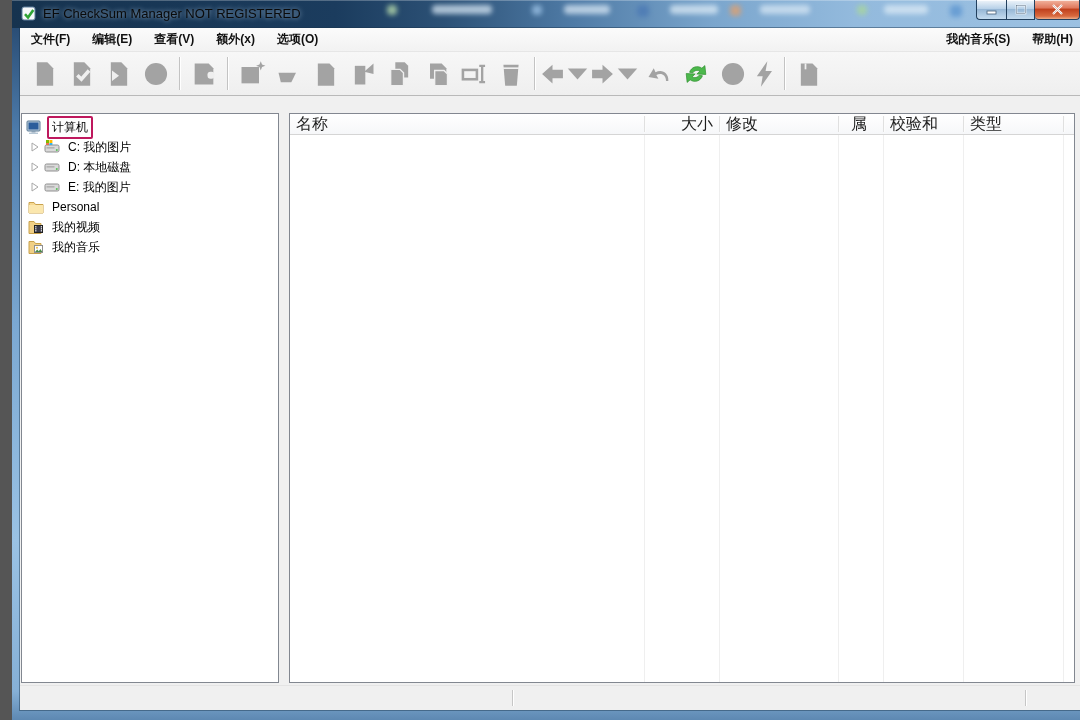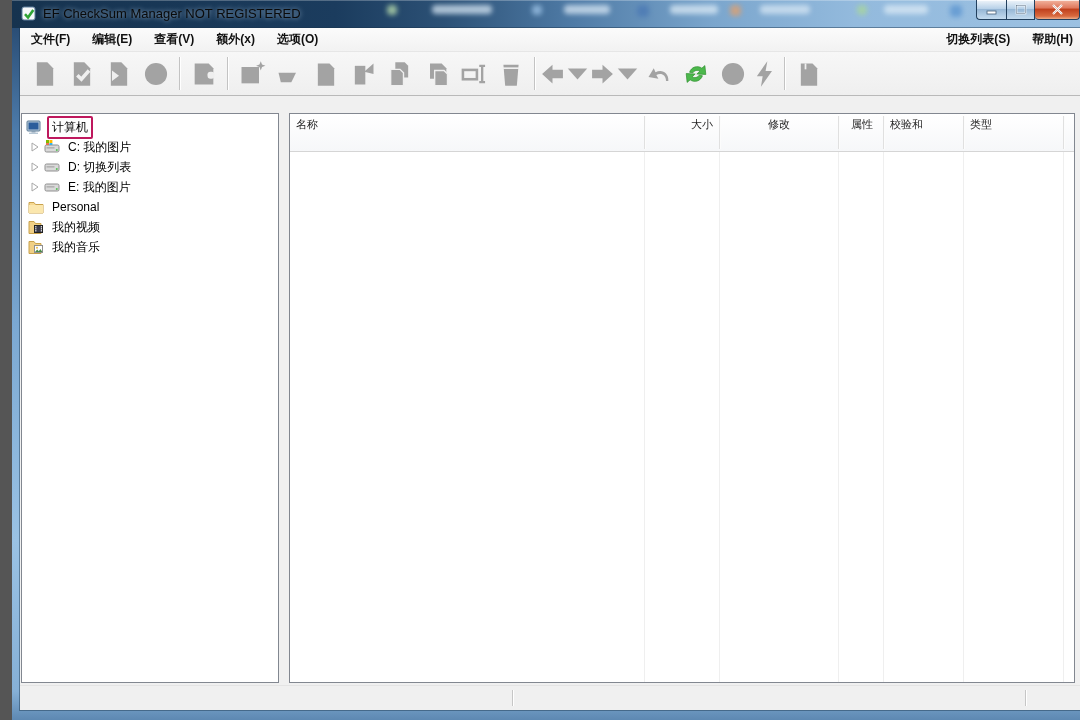--- a/index.html
+++ b/index.html
@@ -43,22 +43,22 @@
   .panel{position:absolute;top:17px;bottom:2px;background:#fff;border:1px solid #828790;}
   .tree-panel{left:1px;width:258px;padding-top:3px;overflow:hidden;}
   .list-panel{left:269px;right:9px;display:flex;flex-direction:column;overflow:hidden;}
   
   .trow{height:20px;display:flex;align-items:center;font-size:12px;color:#000;white-space:nowrap;}
   .texp{width:10px;height:10px;margin-left:8px;flex:none;}
   .ticon{width:16px;height:16px;flex:none;margin-right:5px;}
   .tlabel{padding:1px 3px;}
   .tlabel.selected{border:2px solid #be185d;border-radius:2px;background:#fdfdfd;}
   
-  .lheader{height:38px;position:relative;background:linear-gradient(180deg,#ffffff,#f6f7f9);
-    border-bottom:1px solid #d5d5d5;font-size:11px;color:#1e1e1e;flex:none;}
+  .lheader{height:21px;position:relative;background:linear-gradient(180deg,#ffffff,#f6f7f9);
+    border-bottom:1px solid #d5d5d5;font-size:16px;color:#1e1e1e;flex:none;}
   .hcell{position:absolute;top:0;height:21px;line-height:20px;padding:0 6px;overflow:hidden;}
   .hsep{position:absolute;top:2px;bottom:2px;width:1px;background:#e0e0e0;box-shadow:1px 0 0 #fcfcfc;}
   .lbody{flex:1;position:relative;background:#fff;}
   .vline{position:absolute;top:0;bottom:0;width:1px;background:#efefef;}
   
   .statusbar{height:25px;background:#f0f0f0;border-top:1px solid #e4e4e4;position:relative;flex:none;}
   .sdiv{position:absolute;top:4px;bottom:4px;width:1px;background:#c6c6c6;box-shadow:1px 0 0 #fff;}
 </style>
 </head>
 <body>
@@ -107,21 +107,21 @@
 
   <div class="client">
 
     <div class="menubar">
       <span class="menu-item">文件(F)</span>
       <span class="menu-item">编辑(E)</span>
       <span class="menu-item">查看(V)</span>
       <span class="menu-item">额外(x)</span>
       <span class="menu-item">选项(O)</span>
       <span class="menu-spacer"></span>
-      <span class="menu-item">切换列表(S)</span>
+      <span class="menu-item">我的音乐(S)</span>
       <span class="menu-item">帮助(H)</span>
     </div>
 
     <div class="toolbar">
       <div class="tb">
         <svg viewBox="0 0 24 24">
             <path d="M5 2h9l5 5v15H5z" fill="#a3a3a3"></path>
           </svg>
       </div>
       <div class="tb">
@@ -274,21 +274,21 @@
         <div class="trow">
           <svg class="texp" viewBox="0 0 10 10">
               <path d="M2 1l6 4-6 4z" fill="#fff" stroke="#a8a8a8"></path>
             </svg>
           <span style="width:4px;"></span>
           <svg class="ticon" viewBox="0 0 16 16">
             <rect x="1" y="5" width="14" height="7" rx="1.5" fill="#d9d9d9" stroke="#8f8f8f"></rect>
             <rect x="2.5" y="7" width="8" height="1.6" fill="#b2b2b2"></rect>
             <circle cx="12.8" cy="10" r="1" fill="#57c057"></circle>
           </svg>
-          <span class="tlabel">D: 切换列表</span>
+          <span class="tlabel">D: 本地磁盘</span>
         </div>
         <div class="trow">
           <svg class="texp" viewBox="0 0 10 10">
               <path d="M2 1l6 4-6 4z" fill="#fff" stroke="#a8a8a8"></path>
             </svg>
           <span style="width:4px;"></span>
           <svg class="ticon" viewBox="0 0 16 16">
             <rect x="1" y="5" width="14" height="7" rx="1.5" fill="#d9d9d9" stroke="#8f8f8f"></rect>
             <rect x="2.5" y="7" width="8" height="1.6" fill="#b2b2b2"></rect>
             <circle cx="12.8" cy="10" r="1" fill="#57c057"></circle>
@@ -326,21 +326,21 @@
             <path d="M7 13l2.2-2.4 1.6 1.6 1.6-2.2 2 3z" fill="#4a8a4a"></path>
           </svg>
           <span class="tlabel">我的音乐</span>
         </div>
       </div>
 
       <div class="panel list-panel">
         <div class="lheader">
           <div class="hcell" style="left:0;width:355px;">名称</div>
           <div class="hcell" style="left:355px;width:74px;text-align:right;">大小</div>
-          <div class="hcell" style="left:430px;width:118px;text-align:center;">修改</div>
+          <div class="hcell" style="left:430px;width:118px;">修改</div>
           <div class="hcell" style="left:549px;width:44px;padding-left:12px;">属性</div>
           <div class="hcell" style="left:594px;width:79px;">校验和</div>
           <div class="hcell" style="left:674px;width:99px;">类型</div>
           <div class="hsep" style="left:354px;"></div>
           <div class="hsep" style="left:429px;"></div>
           <div class="hsep" style="left:548px;"></div>
           <div class="hsep" style="left:593px;"></div>
           <div class="hsep" style="left:673px;"></div>
           <div class="hsep" style="left:773px;"></div>
         </div>

